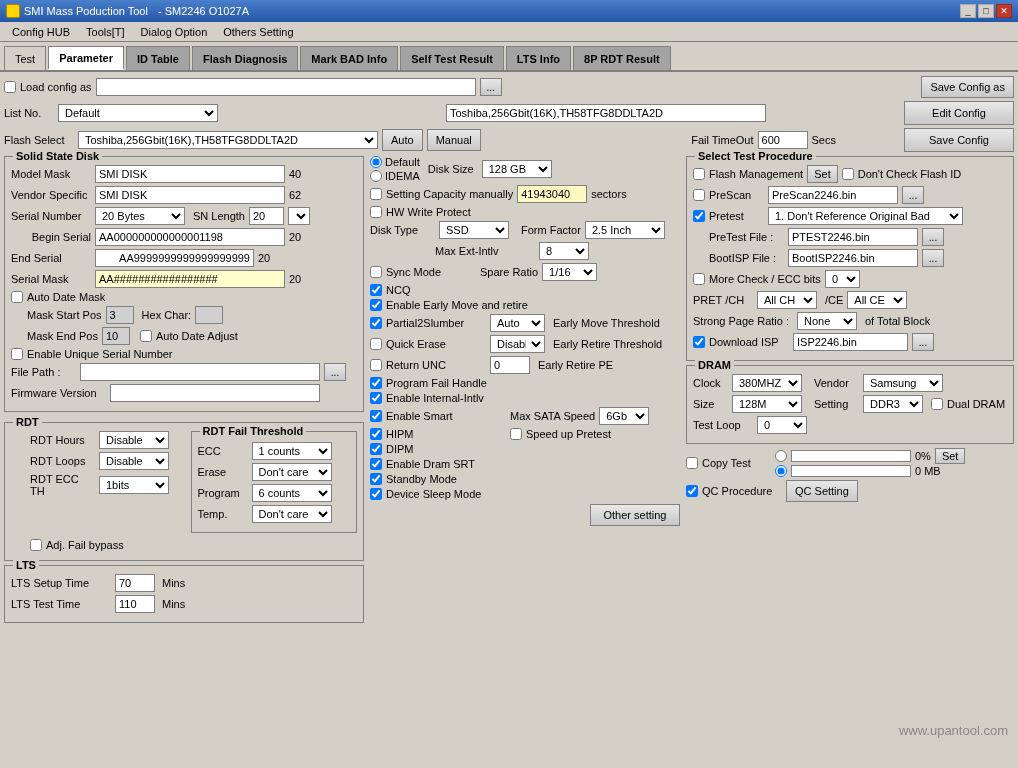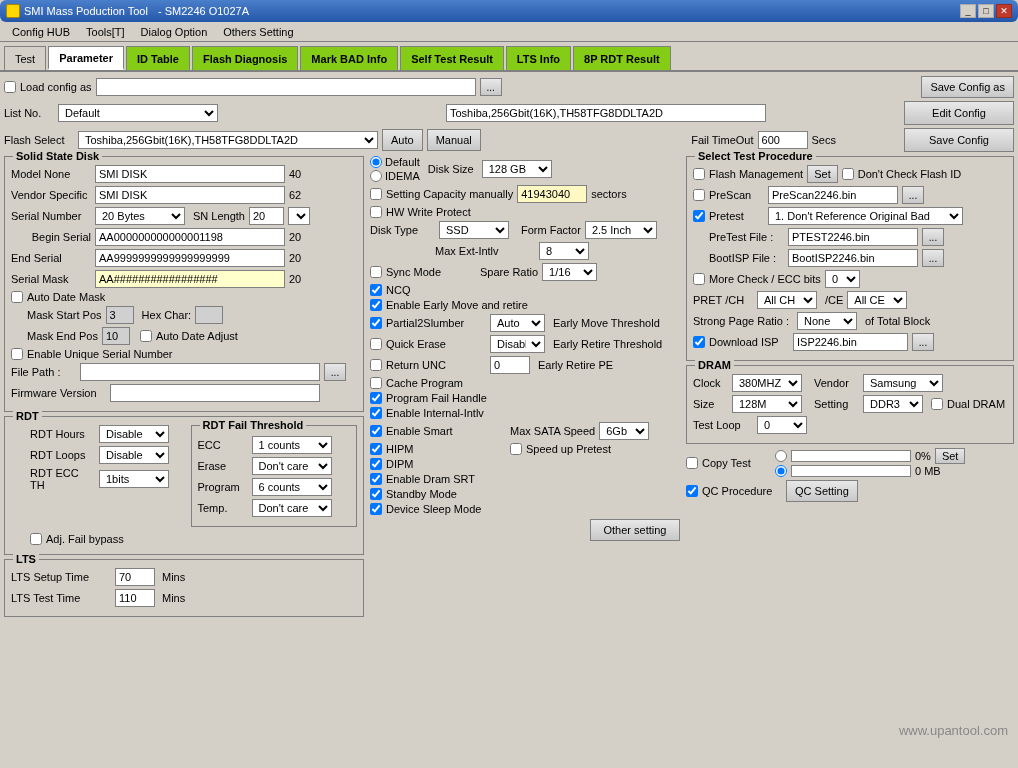--- a/index.html
+++ b/index.html
@@ -6,21 +6,20 @@
     body { background: #d4d0c8; width: 1018px; height: 768px; overflow: hidden; }
     
     .title-bar {
       background: linear-gradient(to bottom, #4a7fcb, #2456a8);
       color: white;
       height: 22px;
       display: flex;
       align-items: center;
       padding: 0 6px;
       justify-content: space-between;
-      border-radius: 6px;
     }
     .title-bar-left { display: flex; align-items: center; gap: 4px; }
     .title-bar-icon { width: 14px; height: 14px; background: #ffd700; border: 1px solid #aa8800; border-radius: 2px; }
     .title-bar-controls { display: flex; gap: 2px; }
     .title-btn { width: 16px; height: 14px; border: 1px solid #aaa; background: #d4d0c8; display: flex; align-items: center; justify-content: center; font-size: 9px; cursor: pointer; color: #000; }
     .title-btn.close { background: #c0392b; color: white; border-color: #922b21; }
 
     .menu-bar {
       background: #d4d0c8;
       height: 20px;
@@ -51,21 +50,21 @@
       display: flex;
       align-items: center;
     }
     .tab.active {
       background: #ffffff;
       font-weight: bold;
       border-bottom: 2px solid white;
       z-index: 1;
       position: relative;
     }
-    .tab.inactive-bold { font-weight: bold; background: #84cc16; }
+    .tab.inactive-bold { font-weight: bold; background: #a3a3a3; }
 
     .main-content {
       background: #d4d0c8;
       padding: 4px;
       height: calc(768px - 74px);
       overflow: hidden;
     }
 
     .row { display: flex; align-items: center; gap: 4px; margin-bottom: 3px; }
     
@@ -193,21 +192,21 @@
   </div>
 
   <div style="display:flex; gap:6px;">
 
     <div style="width:360px; flex-shrink:0;">
 
       <div class="group-box">
         <span class="group-label">Solid State Disk</span>
 
         <div class="row">
-          <span style="width:80px;">Model None</span>
+          <span style="width:80px;">Model Mask</span>
           <input type="text" value="SMI DISK" style="width: 190px;">
           <span style="width:20px;">40</span>
         </div>
         <div class="row">
           <span style="width:80px;">Vendor Specific</span>
           <input type="text" value="SMI DISK" style="width: 190px;">
           <span style="width:20px;">62</span>
         </div>
         <div class="row">
           <span style="width:80px;">Serial Number</span>
@@ -218,21 +217,21 @@
           <input type="text" value="20" style="width: 35px;">
           <select style="width:22px;"></select>
         </div>
         <div class="row">
           <span style="width:80px;text-align:right;">Begin Serial</span>
           <input type="text" value="AA000000000000001198" style="width: 190px;">
           <span style="width:20px;">20</span>
         </div>
         <div class="row">
           <span style="width:80px;">End Serial</span>
-          <input type="text" value="AA9999999999999999999" style="width: 190px;">
+          <input type="text" value="AA9999999999999999999" style="width: 159px; text-align: right;">
           <span style="width:20px;">20</span>
         </div>
         <div class="row">
           <span style="width:80px;">Serial Mask</span>
           <input type="text" value="AA#################" style="width: 190px; background: rgb(255, 255, 204);">
           <span style="width:20px;">20</span>
         </div>
         <div class="row">
           <input type="checkbox" style="">
           <span>Auto Date Mask</span>
@@ -257,21 +256,21 @@
           <span style="width:65px;">File Path :</span>
           <input type="text" style="width: 240px;">
           <div class="browse-btn">...</div>
         </div>
         <div class="row">
           <span style="width:95px;">Firmware Version</span>
           <input type="text" style="width: 210px;">
         </div>
       </div>
 
-      <div class="group-box" style="margin-top:4px;padding-left:25px;">
+      <div class="group-box" style="margin-top:10px;padding-left:25px;">
         <span class="group-label">RDT</span>
         <div style="display:flex; gap:8px;">
           <div style="flex:1;">
             <div class="row">
               <span style="width:65px;">RDT Hours</span>
               <select style="width:70px;">
                 <option>Disable</option>
               </select>
             </div>
             <div class="row">
@@ -368,21 +367,21 @@
         <input type="checkbox" style="">
         <span>HW Write Protect</span>
       </div>
 
       <div class="row">
         <span style="width:65px;">Disk Type</span>
         <select style="width:70px;">
           <option>SSD</option>
         </select>
         <span style="margin-left:8px;">Form Factor</span>
-        <select style="width:72px;">
+        <select style="width:80px;">
           <option>2.5 Inch</option>
         </select>
       </div>
 
       <div class="row">
         <span style="width:100px; margin-left:65px;">Max Ext-Intlv</span>
         <select style="width:50px;">
           <option>8</option>
         </select>
       </div>
@@ -424,24 +423,20 @@
         <span style="margin-left:4px;">Early Retire Threshold</span>
       </div>
 
       <div class="row">
         <input type="checkbox" style="">
         <span style="width:100px;">Return UNC</span>
         <input type="text" value="0" style="width: 40px;">
         <span style="margin-left:4px;">Early Retire PE</span>
       </div>
 
-      <div class="row">
-        <input type="checkbox" style="">
-        <span>Cache Program</span>
-      </div>
       <div class="row">
         <input type="checkbox" checked="" style="">
         <span>Program Fail Handle</span>
       </div>
       <div class="row">
         <input type="checkbox" checked="" style="">
         <span>Enable Internal-Intlv</span>
       </div>
 
       <div class="row">

